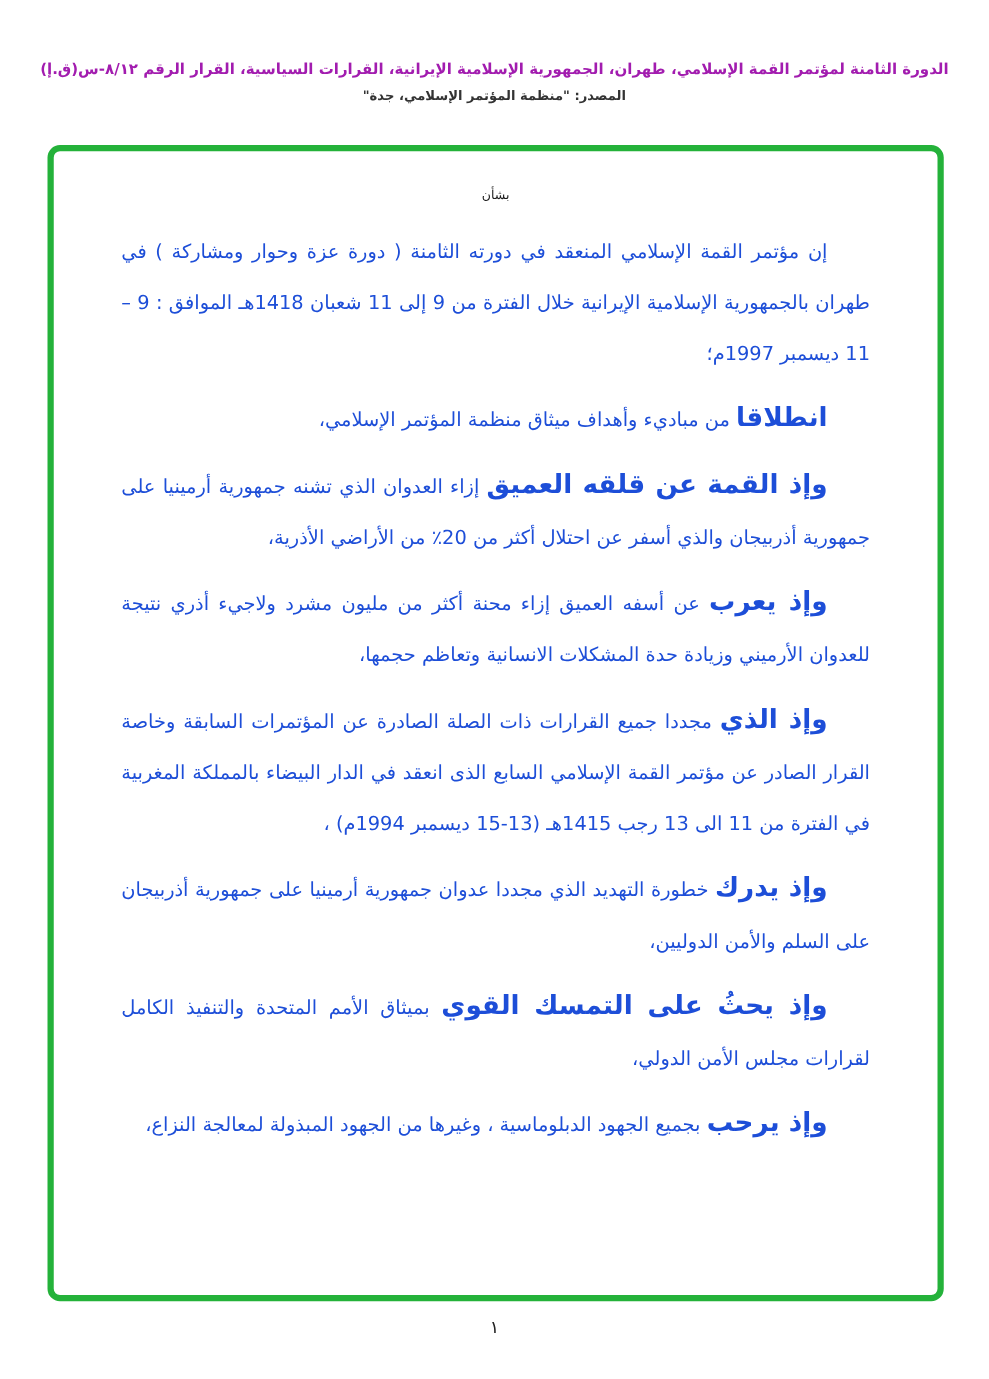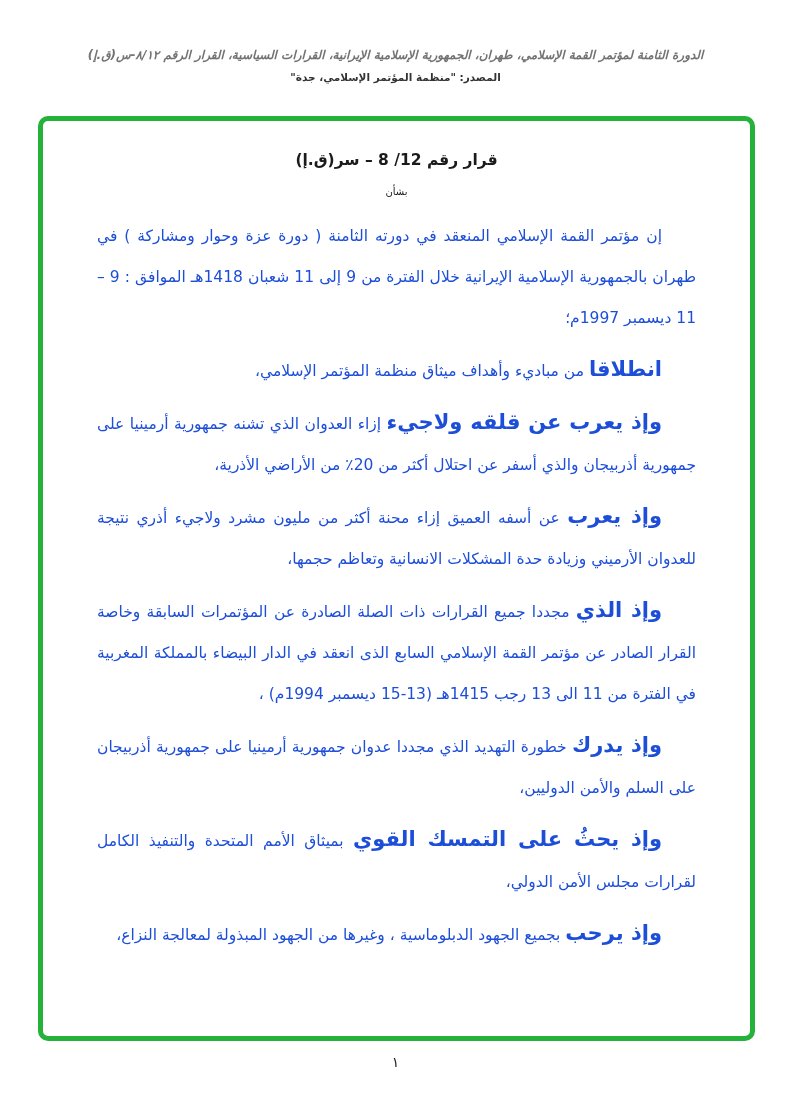--- a/index.html
+++ b/index.html
@@ -2,21 +2,21 @@
 <html lang="ar"><head>
 <meta charset="utf-8">
 <style>
   * { margin:0; padding:0; box-sizing:border-box; }
   html,body { width:791px; height:1103px; background:#ffffff; overflow:hidden; }
   body { font-family:"DejaVu Sans", sans-serif; color:#1b1b1b; position:relative; }
 
   .top-header { direction:rtl; text-align:center; padding-top:46px; }
   .top-header .line1 {
     font-size:12px; font-weight:bold; letter-spacing:0;
-    color:#737373; line-height:18px;font-style:italic;
+    color:#a21caf; line-height:18px;
   }
   .top-header .line2 {
     font-size:10.5px; font-weight:bold; color:#333; margin-top:7px;
   }
 
   .doc-frame {
     position:absolute; left:38px; top:116px; width:717px; height:925px;
     border:5px solid #24b23a; border-radius:10px; background:#fff;
   }
 
@@ -45,29 +45,28 @@
 
 <div class="top-header">
   <div class="line1">الدورة الثامنة لمؤتمر القمة الإسلامي، طهران، الجمهورية الإسلامية الإيرانية، القرارات السياسية، القرار الرقم ٨/١٢-س(ق.إ)</div>
   <div class="line2">المصدر:  "منظمة المؤتمر الإسلامي، جدة"</div>
 </div>
 
 <div class="doc-frame">
   <div class="doc-content">
 
     <div class="title-block">
-      <div class="title-res-no">قرار رقم 12/ 8 – سر(ق.إ)</div>
       <div class="title-regard">بشأن</div>
     </div>
 
     <p class="para"><span class="lead"></span><span>إن مؤتمر القمة الإسلامي المنعقد في دورته الثامنة ( دورة عزة وحوار ومشاركة ) في طهران بالجمهورية الإسلامية الإيرانية خلال الفترة من 9 إلى 11 شعبان 1418هـ الموافق : 9 – 11 ديسمبر 1997م؛</span></p>
 
     <p class="para"><span class="lead">انطلاقا</span><span> من مباديء وأهداف ميثاق منظمة المؤتمر الإسلامي،</span></p>
 
-    <p class="para"><span class="lead">وإذ يعرب عن قلقه ولاجيء</span><span> إزاء العدوان الذي تشنه جمهورية أرمينيا على جمهورية أذربيجان والذي أسفر عن احتلال أكثر من 20٪ من الأراضي الأذرية،</span></p>
+    <p class="para"><span class="lead">وإذ القمة عن قلقه العميق</span><span> إزاء العدوان الذي تشنه جمهورية أرمينيا على جمهورية أذربيجان والذي أسفر عن احتلال أكثر من 20٪ من الأراضي الأذرية،</span></p>
 
     <p class="para"><span class="lead">وإذ يعرب</span><span> عن أسفه العميق إزاء محنة أكثر من مليون مشرد ولاجيء أذري نتيجة للعدوان الأرميني وزيادة حدة المشكلات الانسانية وتعاظم حجمها،</span></p>
 
     <p class="para"><span class="lead">وإذ الذي</span><span> مجددا جميع القرارات ذات الصلة الصادرة عن المؤتمرات السابقة وخاصة القرار الصادر عن مؤتمر القمة الإسلامي السابع الذى انعقد في الدار البيضاء بالمملكة المغربية في الفترة من 11 الى 13 رجب 1415هـ (13-15 ديسمبر 1994م) ،</span></p>
 
     <p class="para"><span class="lead">وإذ يدرك</span><span> خطورة التهديد الذي مجددا عدوان جمهورية أرمينيا على جمهورية أذربيجان على السلم والأمن الدوليين،</span></p>
 
     <p class="para"><span class="lead">وإذ يحثُ على التمسك القوي</span><span> بميثاق الأمم المتحدة والتنفيذ الكامل لقرارات مجلس الأمن الدولي،</span></p>
 
     <p class="para"><span class="lead">وإذ يرحب</span><span> بجميع الجهود الدبلوماسية ، وغيرها من الجهود المبذولة لمعالجة النزاع،</span></p>

